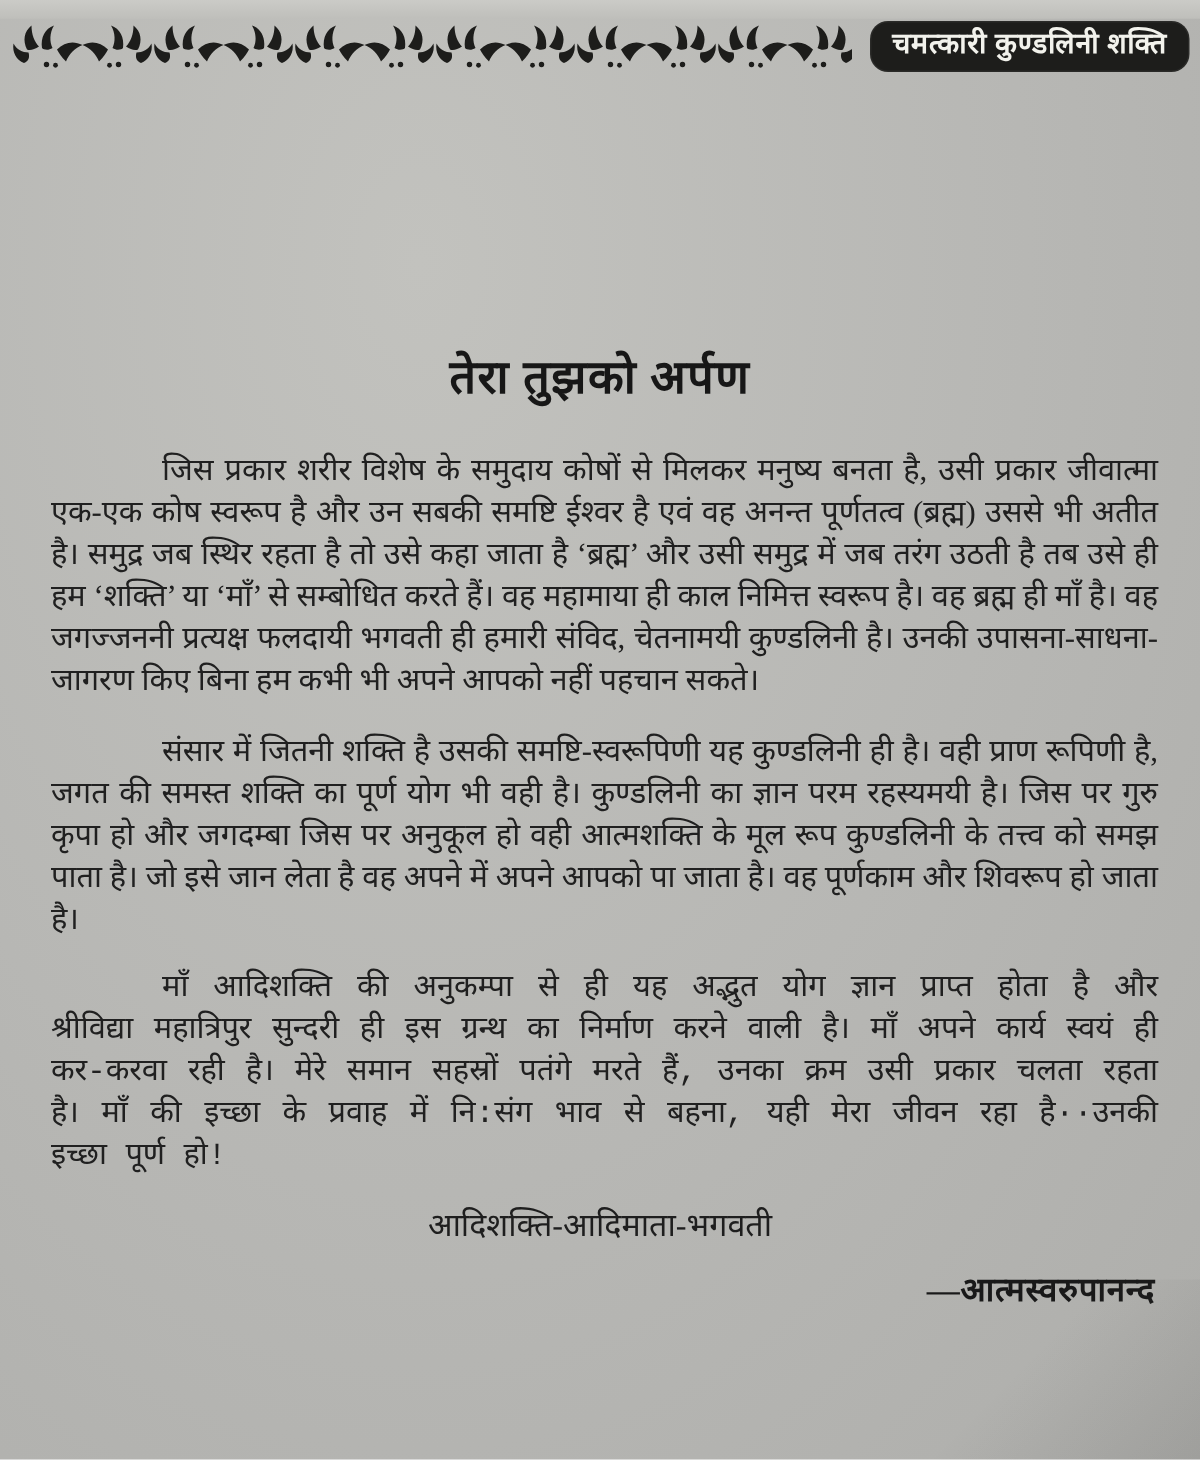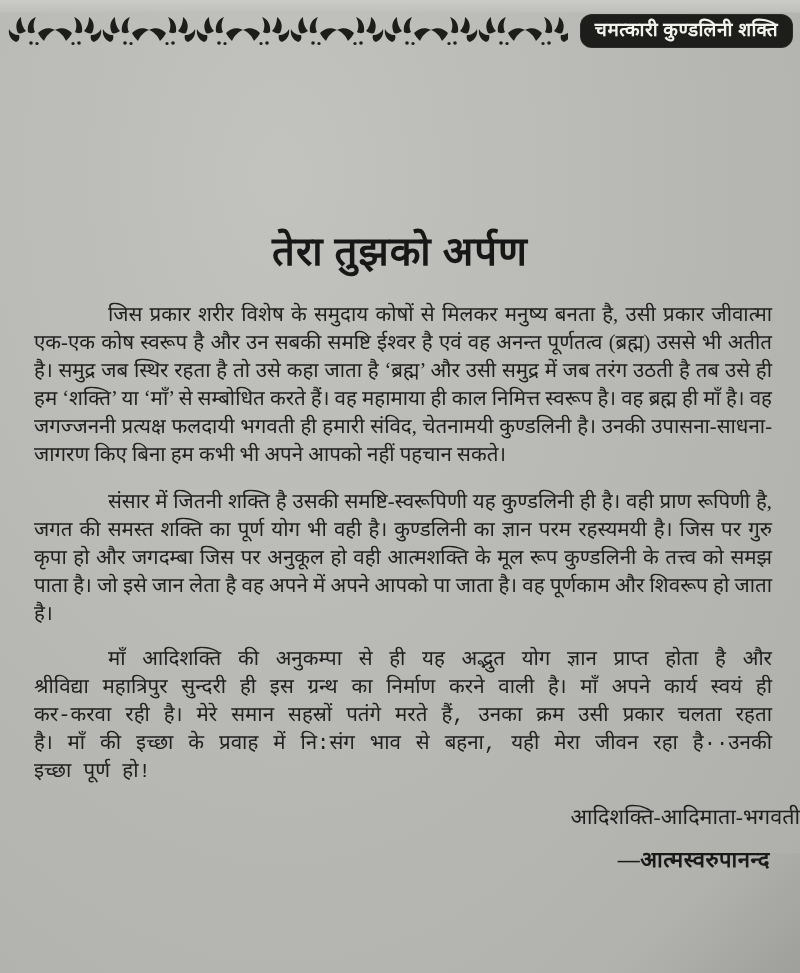--- a/index.html
+++ b/index.html
@@ -28,40 +28,40 @@
     border-radius:11px;
     padding:3px 14px 5px 14px;
     font-size:19px;font-weight:bold;line-height:24px;
     letter-spacing:.5px;white-space:nowrap;
     box-shadow:0 0 0 1px #2a2a28;
   }
   
   .title{
     margin:177px 0 0 0;
     text-align:center;
-    font-size:40px;line-height:52px;font-weight:bold;
+    font-size:31px;line-height:52px;font-weight:bold;
     color:#171717;
     letter-spacing:1px;
   }
   
   .content{
     margin:22px 28px 0 34px;
   }
   .content p{
     margin:0 0 19px 0;
     font-size:20.5px;line-height:28px;
     text-align:justify;
     text-indent:74px;
     color:#202020;
   }
   .content p:last-child{margin-bottom:0;font-family:Liberation Mono, monospace;}
   
   .dedication{
     margin-top:16px;
-    text-align:right;
+    text-align:center;
     font-size:21.5px;line-height:31px;
     color:#1e1e1e;
   }
   .dedication p{margin:0;}
   
   .signature{
     margin-top:10px;
     text-align:right;
     padding-right:30px;
     font-size:22px;font-weight:bold;

